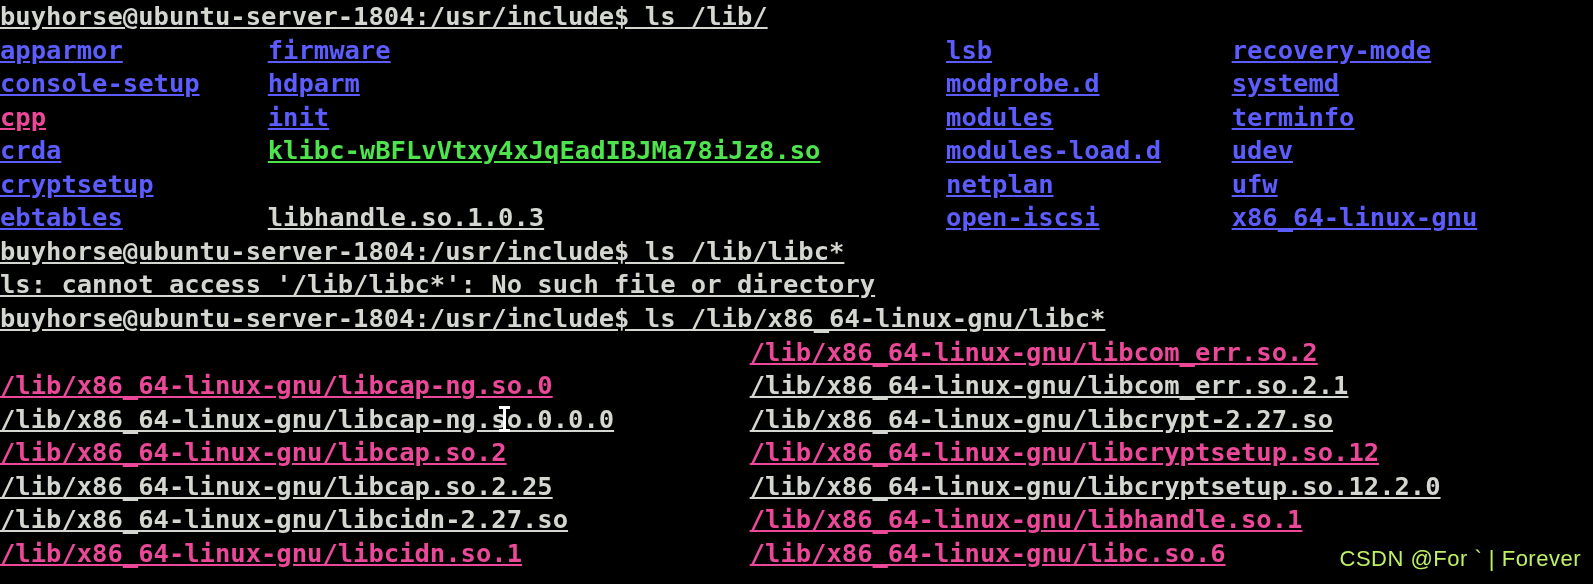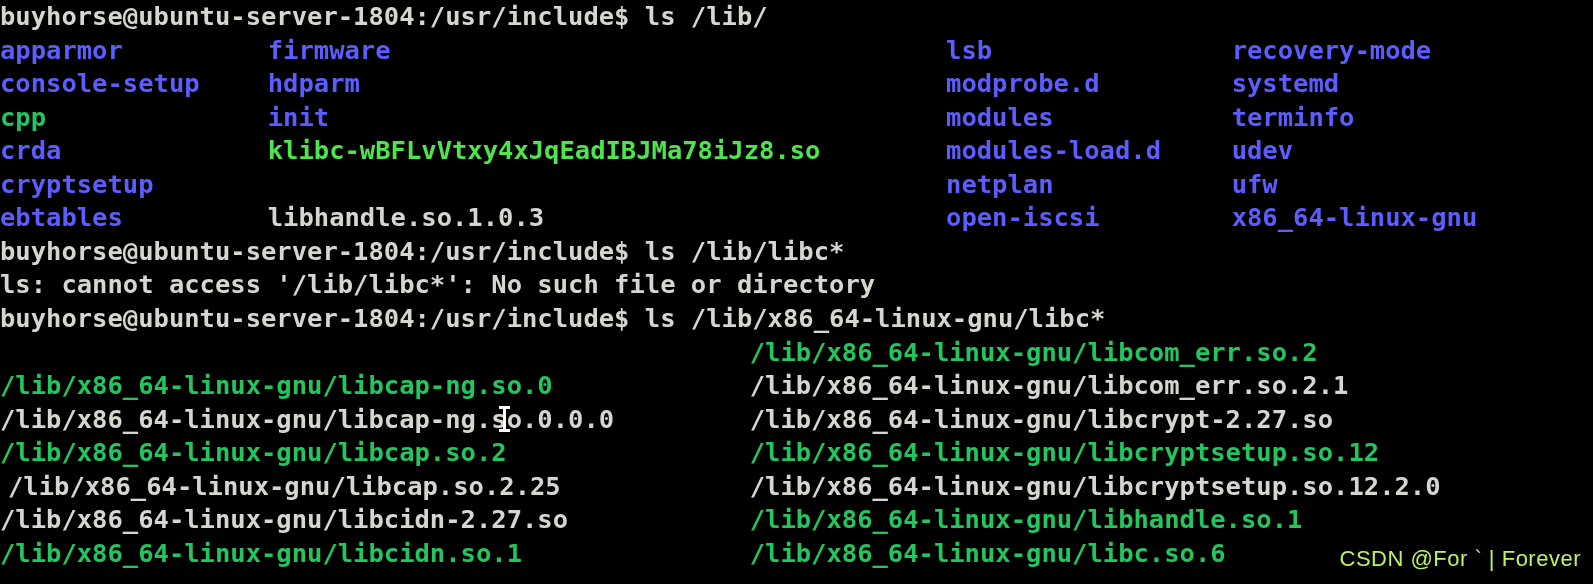--- a/index.html
+++ b/index.html
@@ -23,24 +23,25 @@
     position: absolute;
     left: 0;
     white-space: pre;
     height: 33.55px;
     width: 100%;
   }
   .cell {
     position: absolute;
     white-space: pre;
     top: 0;
+    text-decoration: underline;
   }
   .c-default { color: #d3d7cf; }
   .c-dir     { color: #5c5cff; }
-  .c-link    { color: #22c55e; }
+  .c-link    { color: #ec4899; }
   .c-exec    { color: #4ee44e; }
 
   #watermark {
     position: absolute;
     right: 12px;
     bottom: 8px;
     font-family: "Liberation Sans", sans-serif;
     font-size: 22px;
     font-weight: normal;
     color: #bef264;
@@ -86,21 +87,21 @@
       <div class="line" style="top: 134.2px;"><span class="cell c-dir" style="left: 0px;">crda</span><span class="cell c-exec" style="left: 267.75px;">klibc-wBFLvVtxy4xJqEadIBJMa78iJz8.so</span><span class="cell c-dir" style="left: 946.05px;">modules-load.d</span><span class="cell c-dir" style="left: 1231.65px;">udev</span></div>
       <div class="line" style="top: 167.75px;"><span class="cell c-dir" style="left: 0px;">cryptsetup</span><span class="cell c-dir" style="left: 946.05px;">netplan</span><span class="cell c-dir" style="left: 1231.65px;">ufw</span></div>
       <div class="line" style="top: 201.3px;"><span class="cell c-dir" style="left: 0px;">ebtables</span><span class="cell c-default" style="left: 267.75px;">libhandle.so.1.0.3</span><span class="cell c-dir" style="left: 946.05px;">open-iscsi</span><span class="cell c-dir" style="left: 1231.65px;">x86_64-linux-gnu</span></div>
       <div class="line" style="top: 234.85px;"><span class="cell c-default" style="left: 0px;">buyhorse@ubuntu-server-1804:/usr/include$ ls /lib/libc*</span></div>
       <div class="line" style="top: 268.4px;"><span class="cell c-default" style="left: 0px;">ls: cannot access '/lib/libc*': No such file or directory</span></div>
       <div class="line" style="top: 301.95px;"><span class="cell c-default" style="left: 0px;">buyhorse@ubuntu-server-1804:/usr/include$ ls /lib/x86_64-linux-gnu/libc*</span></div>
       <div class="line" style="top: 335.5px;"><span class="cell c-link" style="left: 749.7px;">/lib/x86_64-linux-gnu/libcom_err.so.2</span></div>
       <div class="line" style="top: 369.05px;"><span class="cell c-link" style="left: 0px;">/lib/x86_64-linux-gnu/libcap-ng.so.0</span><span class="cell c-default" style="left: 749.7px;">/lib/x86_64-linux-gnu/libcom_err.so.2.1</span></div>
       <div class="line" style="top: 402.6px;"><span class="cell c-default" style="left: 0px;">/lib/x86_64-linux-gnu/libcap-ng.so.0.0.0</span><span class="cell c-default" style="left: 749.7px;">/lib/x86_64-linux-gnu/libcrypt-2.27.so</span></div>
       <div class="line" style="top: 436.15px;"><span class="cell c-link" style="left: 0px;">/lib/x86_64-linux-gnu/libcap.so.2</span><span class="cell c-link" style="left: 749.7px;">/lib/x86_64-linux-gnu/libcryptsetup.so.12</span></div>
-      <div class="line" style="top: 469.7px;"><span class="cell c-default" style="left: 8px;">/lib/x86_64-linux-gnu/libcap.so.2.25</span><span class="cell c-default" style="left: 749.7px;">/lib/x86_64-linux-gnu/libcryptsetup.so.12.2.0</span></div>
+      <div class="line" style="top: 469.7px;"><span class="cell c-default" style="left: 0px;">/lib/x86_64-linux-gnu/libcap.so.2.25</span><span class="cell c-default" style="left: 749.7px;">/lib/x86_64-linux-gnu/libcryptsetup.so.12.2.0</span></div>
       <div class="line" style="top: 503.25px;"><span class="cell c-default" style="left: 0px;">/lib/x86_64-linux-gnu/libcidn-2.27.so</span><span class="cell c-link" style="left: 749.7px;">/lib/x86_64-linux-gnu/libhandle.so.1</span></div>
       <div class="line" style="top: 536.8px;"><span class="cell c-link" style="left: 0px;">/lib/x86_64-linux-gnu/libcidn.so.1</span><span class="cell c-link" style="left: 749.7px;">/lib/x86_64-linux-gnu/libc.so.6</span></div>
     </div>
 
   <div id="mouse-cursor">
     <div class="ibeam-top"></div>
     <div class="ibeam-stem"></div>
     <div class="ibeam-bot"></div>
   </div>
 

